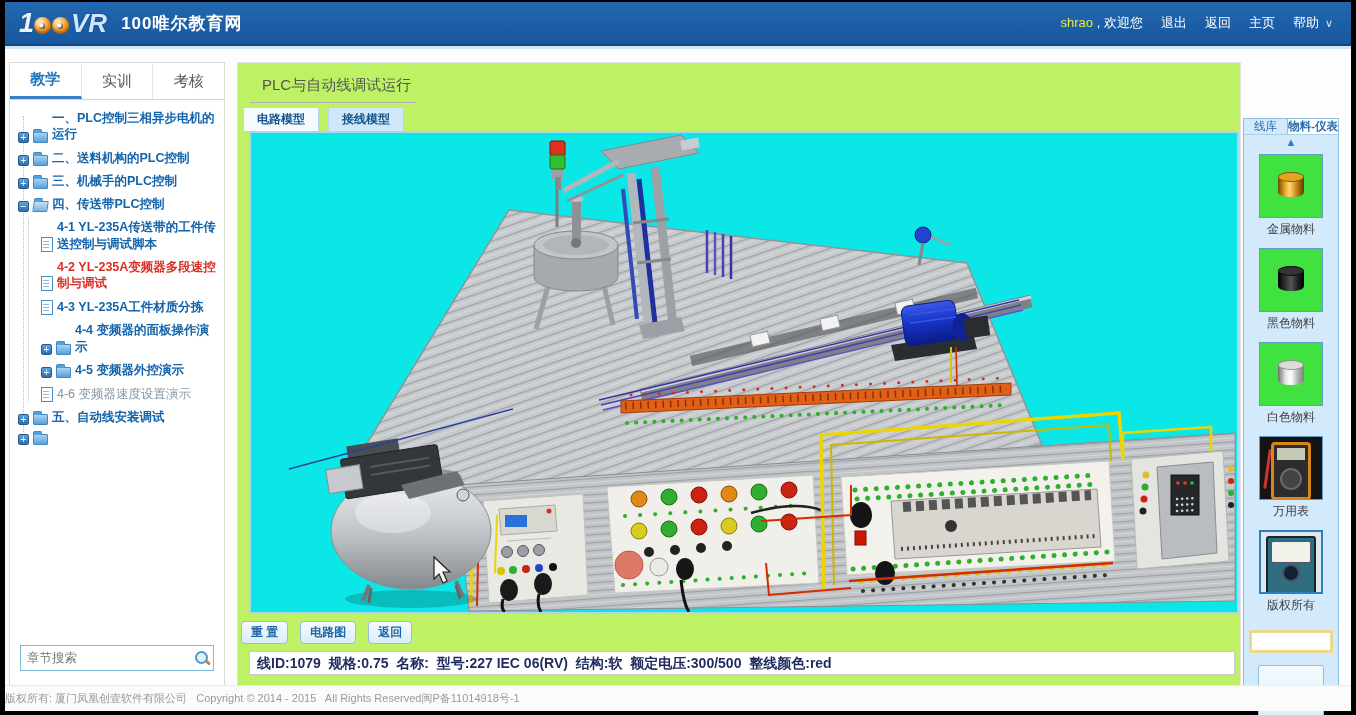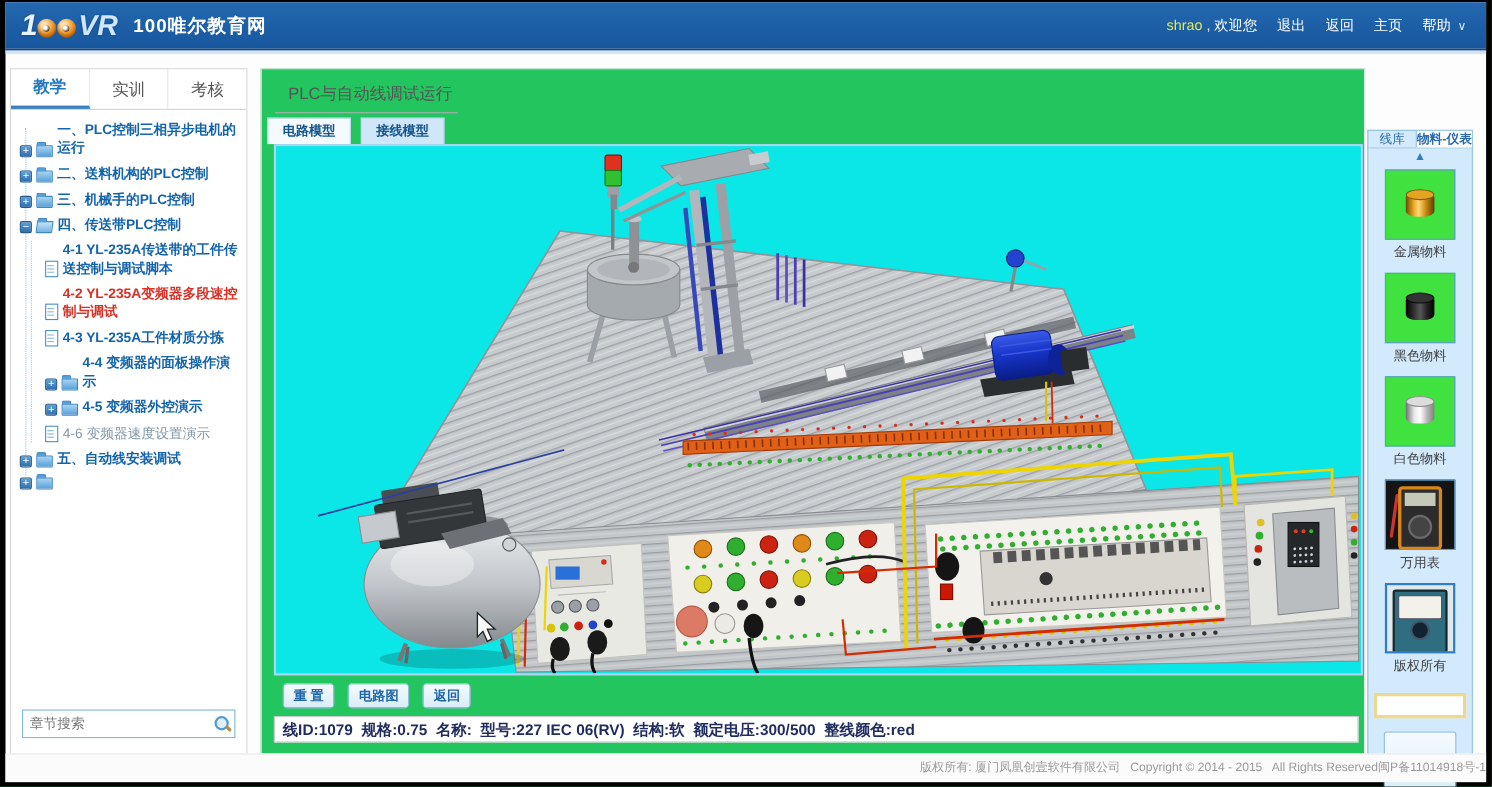--- a/index.html
+++ b/index.html
@@ -62,32 +62,32 @@
            display:flex;align-items:center;background:#fff;box-sizing:border-box;}
   .sb-search input{flex:1;border:none;outline:none;font-size:12.5px;color:#555;padding:0 6px;
            font-family:inherit;background:transparent;}
   .mag{width:16px;height:16px;position:relative;margin-right:6px;cursor:pointer;}
   .mag::before{content:"";position:absolute;left:1px;top:1px;width:9px;height:9px;border:2px solid #4d9bd1;
            border-radius:50%;background:#dff0fa;}
   .mag::after{content:"";position:absolute;left:11px;top:11px;width:6px;height:2.5px;background:#b58d45;
            transform:rotate(45deg);border-radius:2px;}
 
   
-  .main{position:absolute;left:232px;top:60px;width:1004px;height:624px;background:#22c55e;
+  .main{position:absolute;left:232px;top:60px;width:1004px;height:624px;background:#bef264;
         border:1px solid #e4e4e4;box-sizing:border-box;}
   .page-title{margin:13px 0 0 24px;font-size:15px;color:#555;}
   .title-underline{width:166px;height:1px;background:#aeaeae;margin:7px 0 0 12px;}
   .model-tabs{display:flex;gap:9px;margin:4px 0 0 5px;}
   .model-tab{padding:3px 13px;font-size:12px;font-weight:bold;color:#15558e;background:#f4fafe;
         border:1px solid #b8d7ee;border-bottom:none;cursor:pointer;}
   .model-tab.active{background:#cfe7f8;}
   .viewport{margin-left:11px;width:986px;height:479px;border:2px solid #aed5ef;box-sizing:content-box;
         background:#0be7e7;position:relative;cursor:default;}
   .viewport svg{display:block;width:986px;height:479px;}
-  .vp-toolbar{margin:7px 0 0 19px;display:flex;gap:12px;}
+  .vp-toolbar{margin:7px 0 0 3px;display:flex;gap:12px;}
   .vp-btn{padding:2px 9px;font-size:12px;font-weight:bold;color:#1e66a8;cursor:pointer;
         background:linear-gradient(#f5fbfe,#d9ecf8);border:1px solid #93bfdd;border-radius:4px;
         font-family:inherit;}
   .status-bar{margin:7px 0 0 11px;width:986px;height:24px;border:1px solid #c9c9c9;background:#fff;
         box-sizing:border-box;font-size:14px;font-weight:bold;color:#1f2a5e;line-height:22px;
         padding-left:7px;white-space:pre;overflow:hidden;}
 
   
   .rpanel{position:absolute;left:1238px;top:116px;width:96px;height:574px;background:#d2eafc;
         border:1px solid #8fc0e0;box-sizing:border-box;display:flex;flex-direction:column;}
@@ -129,21 +129,21 @@
   .am::after{content:"";position:absolute;bottom:10px;left:50%;transform:translateX(-50%);
       width:14px;height:14px;border-radius:50%;background:#123;border:2px solid #456;}
   .rp-input{display:block;width:74px;height:20px;margin:10px auto 0;border:3px solid #ead98f;
       background:#fff;box-sizing:content-box;outline:none;font-family:inherit;}
   .rp-btn{display:block;margin:12px auto 6px;padding:18px 8px;font-size:12px;color:#1e66a8;cursor:pointer;
       background:linear-gradient(#f5fbfe,#d9ecf8);border:1px solid #93bfdd;border-radius:3px;
       font-family:inherit;}
 
   
   .footer{position:absolute;left:0;right:0;bottom:0;height:25px;background:#fbfbfb;
-      border-top:1px solid #e9e9e9;text-align:right;font-size:11px;color:#9a9a9a;
+      border-top:1px solid #e9e9e9;text-align:left;font-size:11px;color:#9a9a9a;
       line-height:24px;white-space:pre;margin-top:40px;}
 </style>
 </head>
 <body>
 
 <div class="page">
 
   <div class="navbar">
     <div class="logo" title="100VR">
       <span class="l1">1</span>

